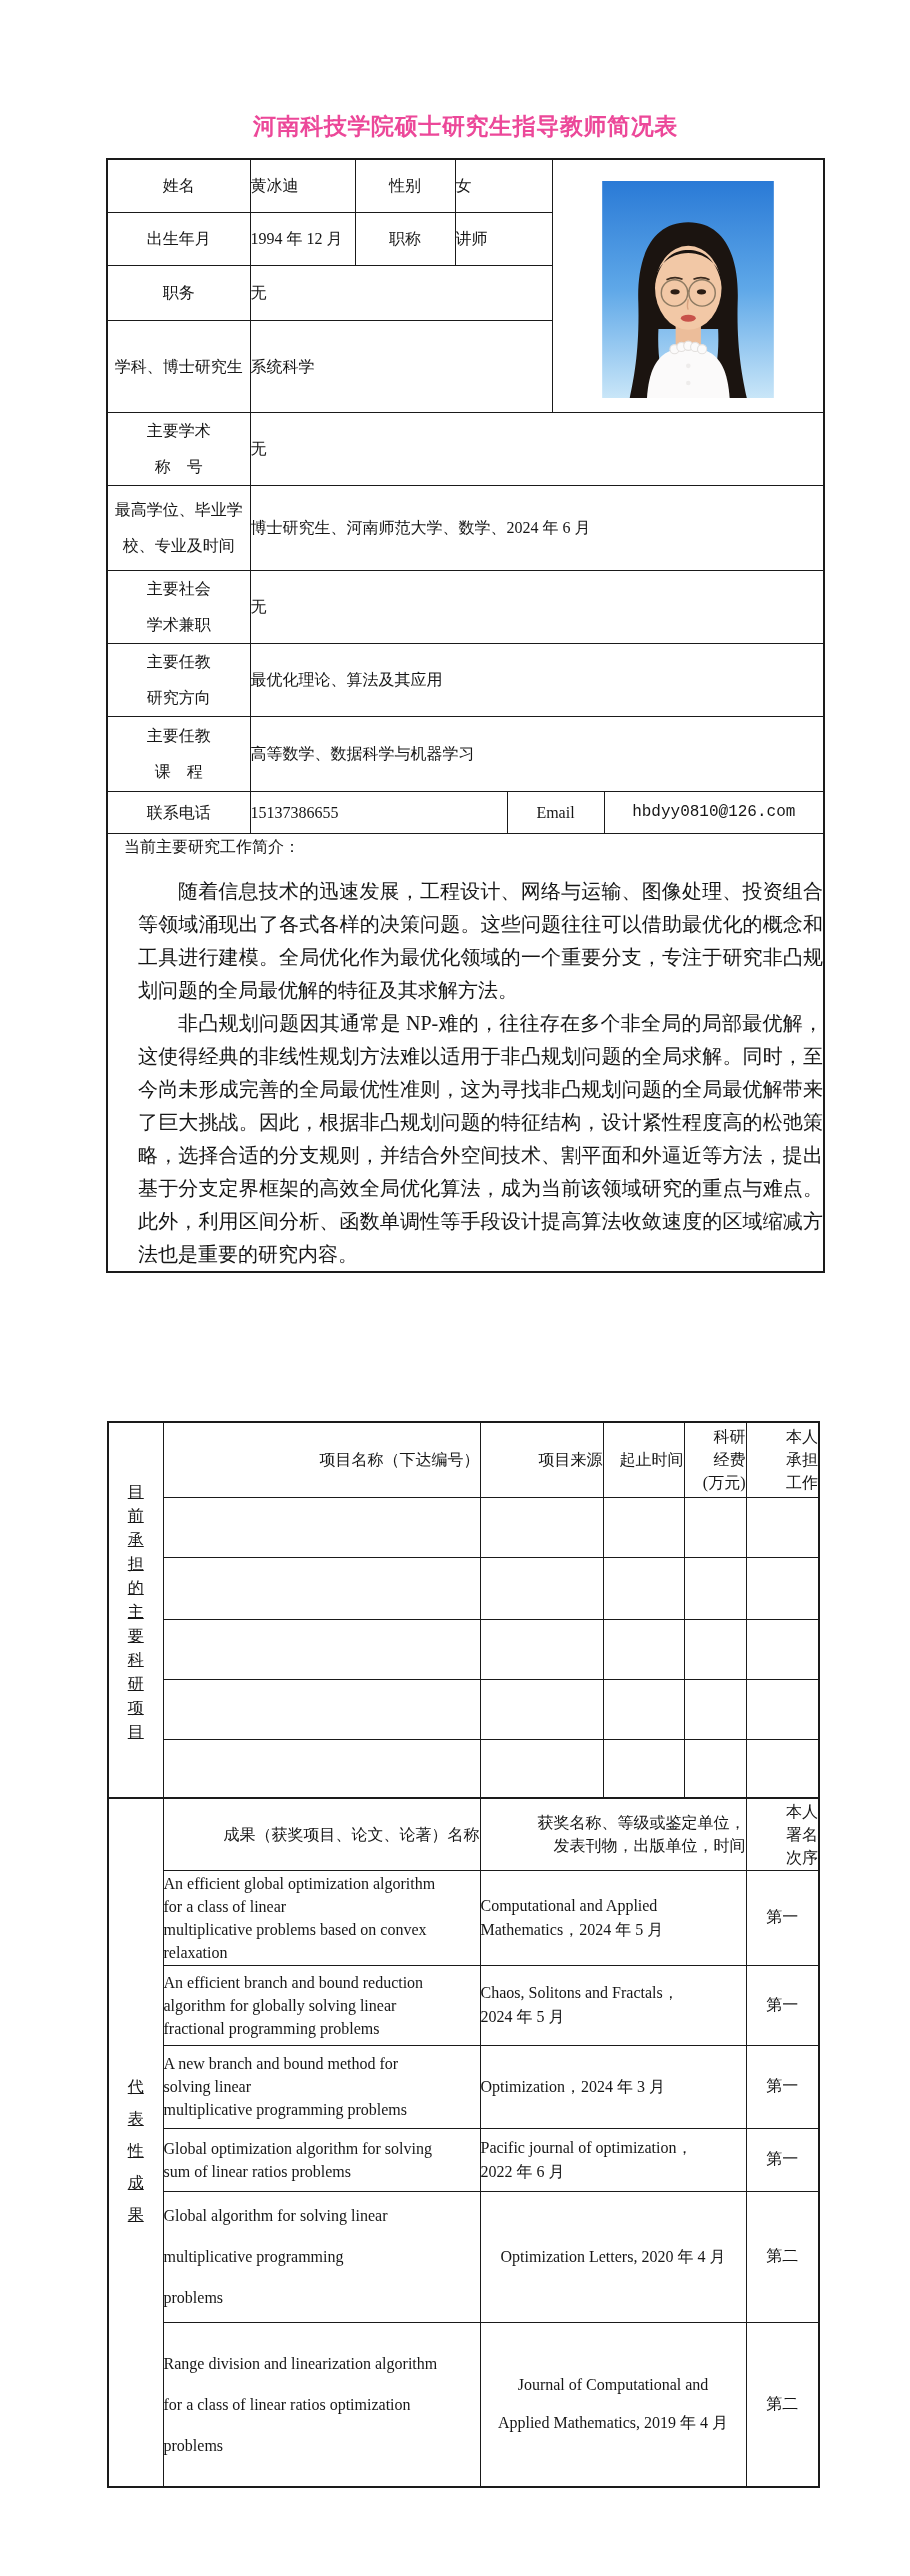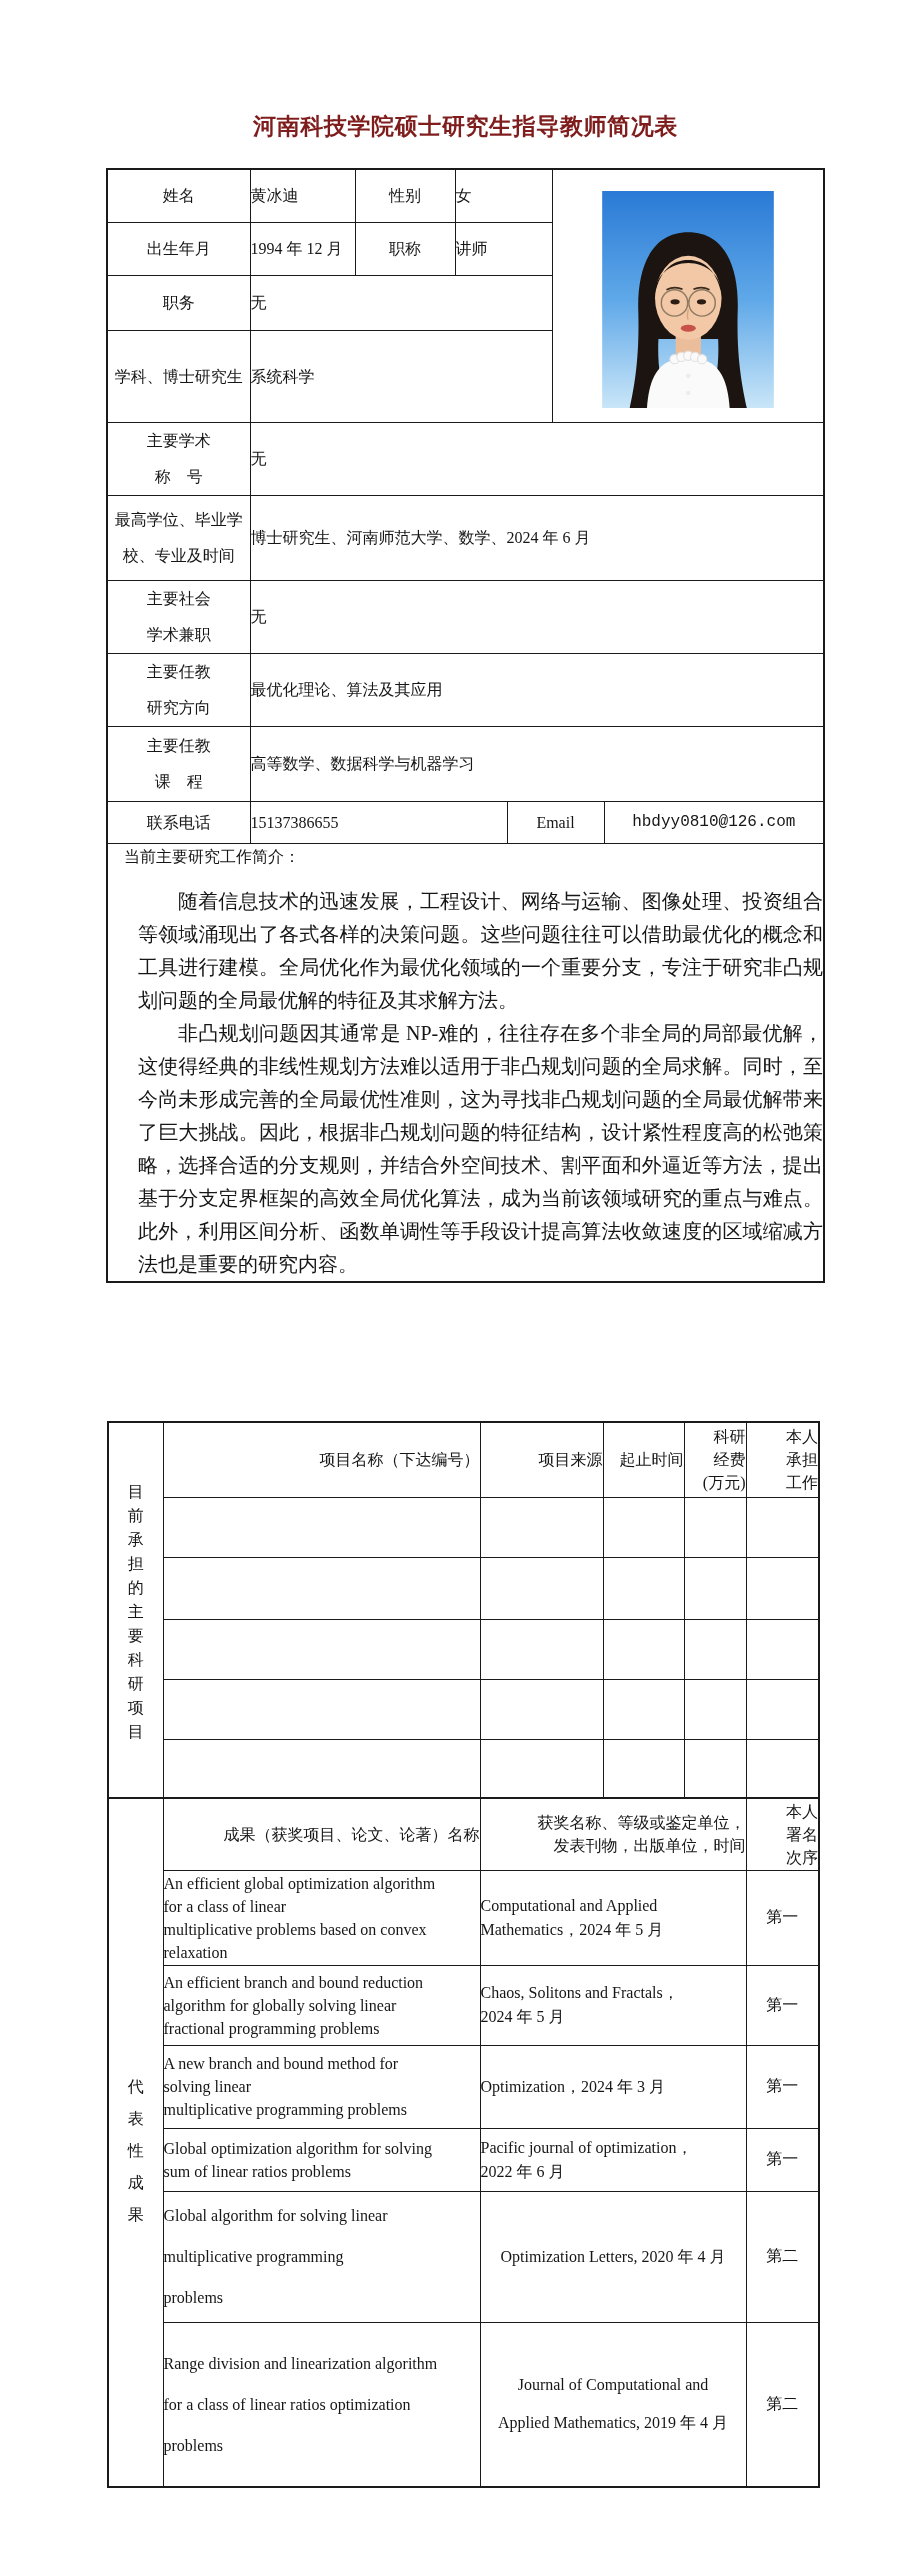--- a/index.html
+++ b/index.html
@@ -3,21 +3,21 @@
 <meta charset="utf-8">
 <style>
   html,body{margin:0;padding:0;background:#ffffff;}
   .page{
     position:relative;width:910px;height:2576px;background:#ffffff;
     font-family:"Liberation Serif","DejaVu Serif",serif;color:#111;
   }
   .doc-title{
     position:absolute;left:107px;top:110px;width:717px;height:32px;
     text-align:center;font-family:"Liberation Sans","DejaVu Sans",sans-serif;
-    font-weight:bold;font-size:23px;line-height:32px;letter-spacing:0.6px;color:#7f1d1d;
+    font-weight:bold;font-size:23px;line-height:32px;letter-spacing:0.6px;color:#ec4899;
   }
   table.grid{
     position:absolute;border-collapse:collapse;table-layout:fixed;
     border:2.3px solid #1a1a1a;background:#fff;
   }
   table.grid td{
     border:1.1px solid #1a1a1a;border-top-width:1.7px;border-bottom-width:1.7px;
     padding:0;overflow:hidden;font-size:16px;color:#161616;vertical-align:middle;
   }
   td.lab{text-align:center;line-height:25px;}
@@ -27,39 +27,39 @@
   td.valL{text-align:left;padding-left:5.7px;line-height:23px;}
   td.email{font-family:"Liberation Mono","DejaVu Sans Mono",monospace;font-size:14.3px;text-align:center;}
   td.photo-cell{vertical-align:top;text-align:center;}
   .photo{display:inline-block;margin-top:11.5px;width:172px;height:217px;line-height:0;}
   td.intro-cell{vertical-align:top;text-align:left;padding:9.2px 10.3px 0 8px;}
   .intro-head{font-size:16px;line-height:26px;margin-left:16px;}
   .intro-p{margin:0;text-indent:2em;text-align:justify;font-size:20px;line-height:33px;padding-left:30px;}
   .intro-p.first{margin-top:15px;}
   td.side{text-align:center;vertical-align:middle;}
   .vlabel{width:17px;margin:0 auto;word-break:break-all;white-space:normal;
-          font-size:16px;line-height:24px;text-align:center;}
+          font-size:16px;line-height:24px;text-align:center;text-decoration:underline;}
   .vlabel.wide{line-height:32px;margin-top:16px;}
   td.h{text-align:right;line-height:23px;}
   td.pub-t{vertical-align:top;text-align:left;padding:4.6px 3.4px 0 3.4px;line-height:23px;}
   td.pub-v{vertical-align:top;text-align:left;padding:5.7px 4.6px 0 6.9px;line-height:24px;}
   td.cmid{vertical-align:middle;}
   td.ctr{text-align:center;}
   td.sp{line-height:41px;}
   td.order{text-align:center;font-size:15.5px;}
   .empty-cell{height:100%;}
 </style>
 </head>
 <body>
 
 <div class="page">
 
   <div class="doc-title">河南科技学院硕士研究生指导教师简况表</div>
 
-  <table class="grid" style="left:106px;top:168px;width:717px;">
+  <table class="grid" style="left:106px;top:158px;width:717px;">
     <colgroup>
       <col style="width:143px">
         <col style="width:105px">
         <col style="width:100px">
       <col style="width:52px">
         <col style="width:45px">
         <col style="width:52px">
         <col style="width:220px">
     </colgroup>
     <tbody>

